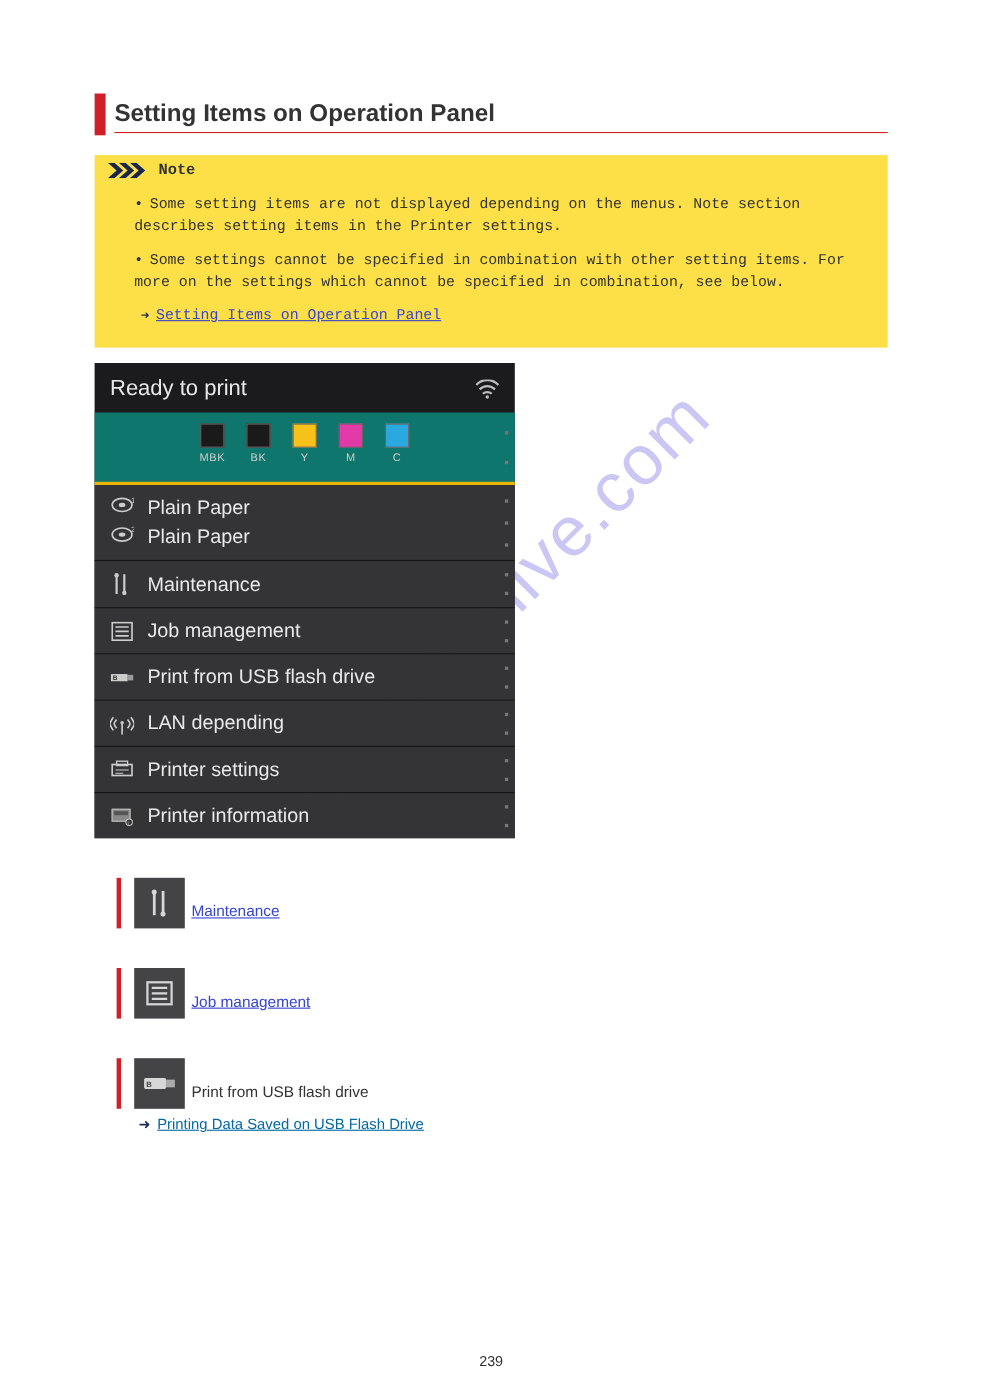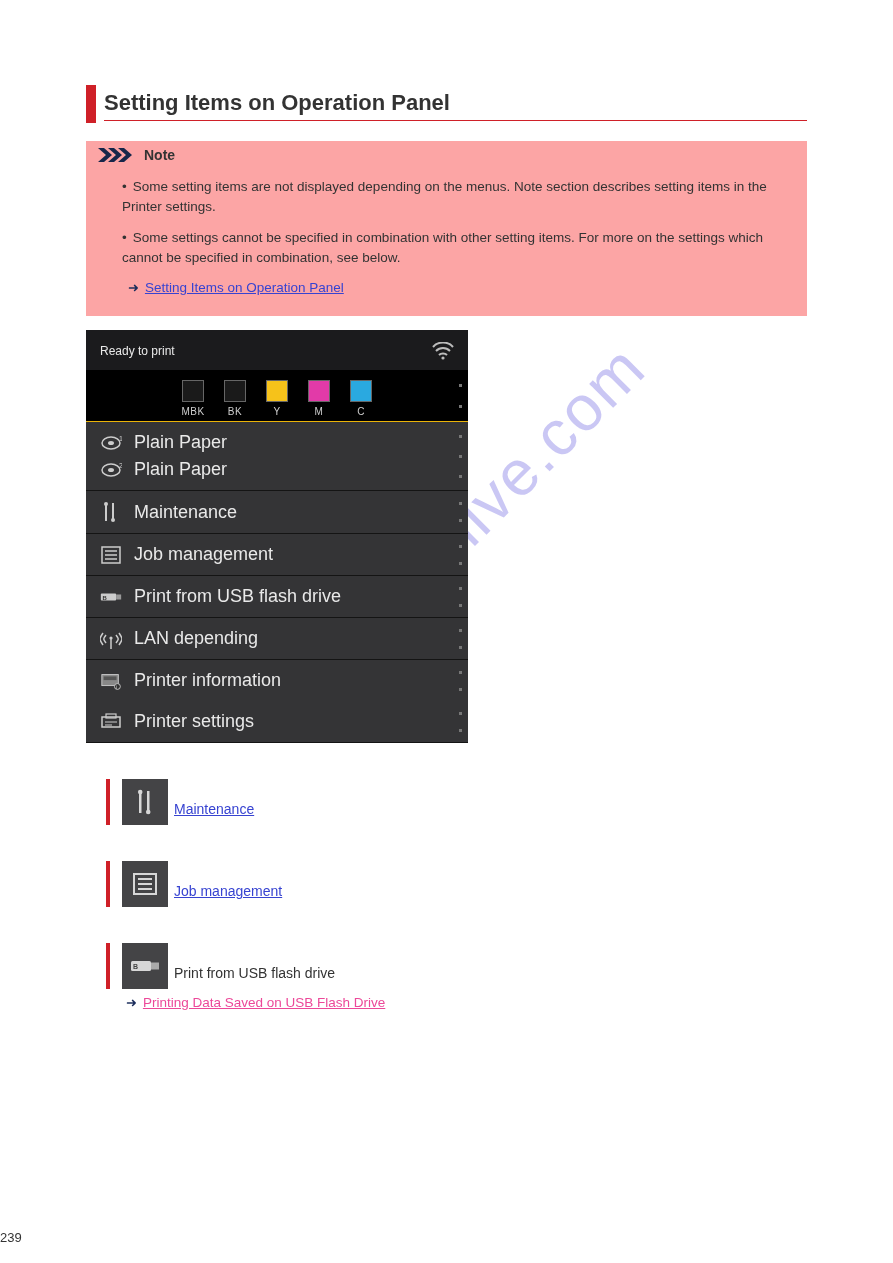--- a/index.html
+++ b/index.html
@@ -34,23 +34,24 @@
     align-self: flex-end;
     margin-bottom: 2px;
     padding-bottom: 4px;
   }
   .title-text {
     font-size: 22px;
     font-weight: bold;
     color: #333333;
   }
   .note-block {
-    background: #fca5a5;
+    background: #fde047;
     padding: 6px 12px 18px 12px;
     margin-bottom: 0;
+    font-family: Liberation Mono, monospace;
   }
   .note-header {
     display: flex;
     align-items: center;
     gap: 6px;
     margin-bottom: 14px;
   }
   .note-chevrons svg { display: block; }
   .note-label { font-weight: bold; color: #333; font-size: 14px; }
   .note-body { padding-left: 24px; font-size: 13.5px; line-height: 1.5; color: #333; }
@@ -71,27 +72,27 @@
     margin-top: 14px;
     background: #1b1b1d;
     color: #e9e9e9;
     font-family: "Helvetica Neue", Arial, sans-serif;
   }
   .ds-header {
     display: flex;
     justify-content: space-between;
     align-items: center;
     padding: 12px 14px 10px 14px;
-    font-size: 12px;
+    font-size: 20px;
   }
   .wifi-icon svg { display: block; }
   .ds-ink {
-    background: #000000;
-    border-bottom: 1px solid #eab308;
-    padding: 10px 16px 4px 16px;
+    background: #0f766e;
+    border-bottom: 3px solid #eab308;
+    padding: 10px 16px 16px 16px;
     display: flex;
     justify-content: center;
     gap: 6px;
     position: relative;
   }
   .ink-col { display: flex; flex-direction: column; align-items: center; gap: 4px; width: 36px; }
   .ink-swatch { width: 22px; height: 22px; border: 1px solid #666; }
   .ink-label { font-size: 10px; color: #cfcfcf; letter-spacing: 0.5px; }
 
   .ds-row {
@@ -99,21 +100,21 @@
     border-bottom: 1px solid #141414;
     display: flex;
     align-items: center;
     gap: 12px;
     padding: 10px 14px;
     font-size: 18px;
     position: relative;
   }
   .ds-row .row-icon { width: 22px; display: flex; justify-content: center; }
   .ds-row-double { flex-direction: column; align-items: flex-start; gap: 6px; }
-  .ds-sub { display: flex; align-items: center; gap: 12px; }
+  .ds-sub { display: flex; align-items: flex-start; gap: 12px; }
 
   .side-dots {
     position: absolute;
     right: 6px; top: 0; bottom: 0;
     display: flex; flex-direction: column; justify-content: space-around;
     padding: 4px 0;
   }
   .side-dots span { width: 3px; height: 3px; background: #777; display: block; }
 
   
@@ -129,26 +130,27 @@
   }
   .item-text { padding-top: 22px; }
   .item-text a { color: #3743d1; text-decoration: underline; font-size: 14px; }
   .item-text span.plain { color: #333; font-size: 14px; }
 
   .below-ref {
     display: flex; align-items: center; gap: 6px;
     padding-left: 20px; margin-top: -8px; margin-bottom: 36px;
   }
   .below-ref .arrow { color: #1a2c5b; font-size: 13px; }
-  .below-ref a { color: #ec4899; font-size: 13.5px; }
+  .below-ref a { color: #0369a1; font-size: 13.5px; }
 
   .page-num {
     position: absolute;
     bottom: 18px;
     width: 100%; left: 0;
+    text-align: center;
     font-size: 13px;
     color: #333;
     margin-top: 18px;
   }
 
   
   .watermark {
     position: absolute;
     left: 50%; top: 50%;
     transform: translate(-50%, -50%) rotate(-45deg);
@@ -326,46 +328,46 @@
             <circle cx="11" cy="9" r="1.6" fill="#ccc"></circle>
           </svg>
       </span>
       <span>LAN depending</span>
       <div class="side-dots">
           <span></span>
           <span></span>
         </div>
     </div>
 
+    <div class="ds-row">
+      <span class="row-icon">
+        <svg width="22" height="18" viewBox="0 0 22 18">
+            <rect x="2" y="4" width="18" height="10" fill="none" stroke="#ccc" stroke-width="1.5"></rect>
+            <rect x="6" y="1" width="10" height="4" fill="none" stroke="#ccc" stroke-width="1.2"></rect>
+            <line x1="5" y1="9" x2="17" y2="9" stroke="#ccc"></line>
+            <line x1="5" y1="12" x2="12" y2="12" stroke="#ccc"></line>
+          </svg>
+      </span>
+      <span>Printer settings</span>
+      <div class="side-dots">
+          <span></span>
+          <span></span>
+        </div>
+    </div>
+
     <div class="ds-row" style="border-bottom:none">
       <span class="row-icon">
         <svg width="24" height="20" viewBox="0 0 24 20">
             <rect x="2" y="3" width="18" height="12" fill="#888" stroke="#ccc"></rect>
             <rect x="4" y="5" width="14" height="4" fill="#555"></rect>
             <circle cx="19" cy="16" r="3.2" fill="#333" stroke="#ccc"></circle>
             <text x="17.4" y="18.6" font-size="5.5" fill="#ccc">i</text>
           </svg>
       </span>
       <span>Printer information</span>
-      <div class="side-dots">
-          <span></span>
-          <span></span>
-        </div>
-    </div>
-
-    <div class="ds-row">
-      <span class="row-icon">
-        <svg width="22" height="18" viewBox="0 0 22 18">
-            <rect x="2" y="4" width="18" height="10" fill="none" stroke="#ccc" stroke-width="1.5"></rect>
-            <rect x="6" y="1" width="10" height="4" fill="none" stroke="#ccc" stroke-width="1.2"></rect>
-            <line x1="5" y1="9" x2="17" y2="9" stroke="#ccc"></line>
-            <line x1="5" y1="12" x2="12" y2="12" stroke="#ccc"></line>
-          </svg>
-      </span>
-      <span>Printer settings</span>
       <div class="side-dots">
           <span></span>
           <span></span>
         </div>
     </div>
   </div>
 
   <div class="item-section">
 
     <div class="item-row">

